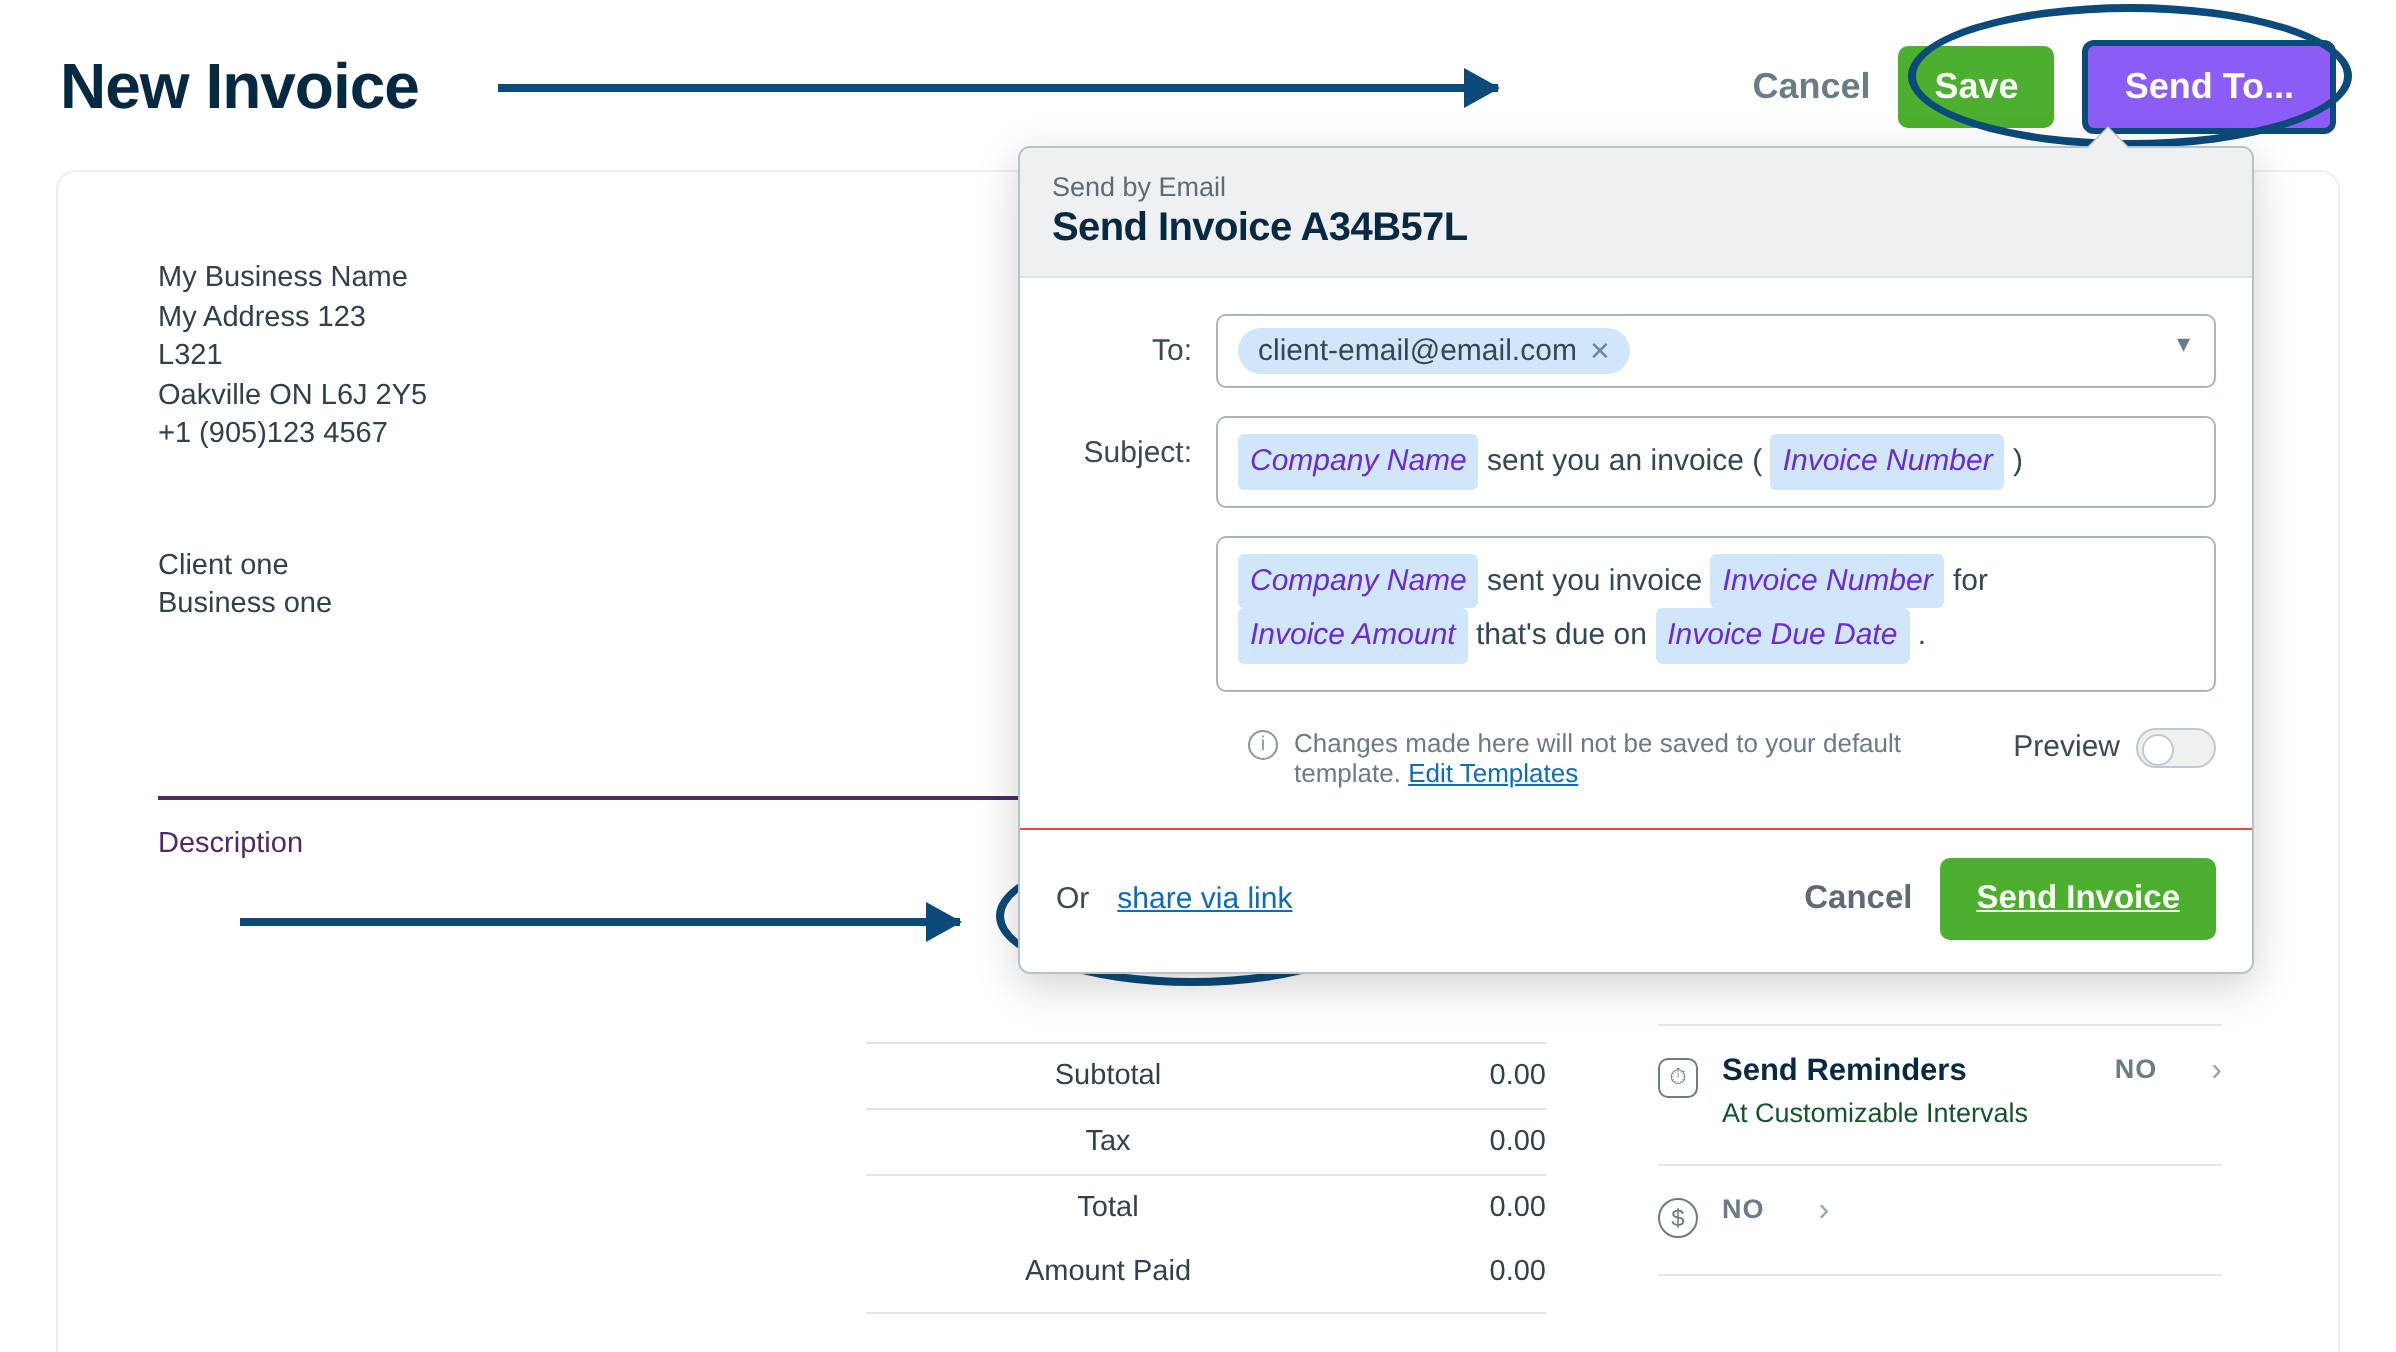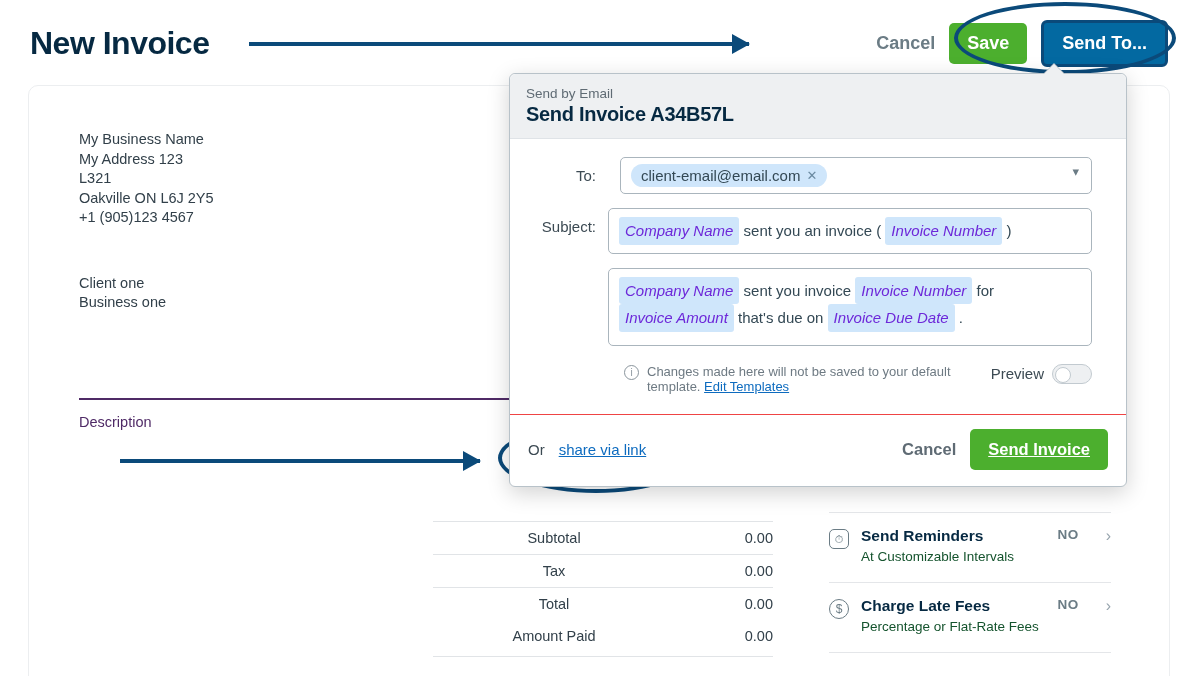--- a/index.html
+++ b/index.html
@@ -38,21 +38,21 @@
     align-items: center;
     padding: 10px 18px;
     border-radius: 5px;
     font-size: 18px;
     font-weight: 700;
     cursor: pointer;
     border: none;
   }
   .btn-green { background: #4caf2e; color: #fff; }
   .btn-green-outline {
-    background: #0369a1;
+    background: #8b5cf6;
     color: #fff;
     border: 3px solid #0b4a7a;
     border-radius: 6px;
   }
 
   
   .arrow-h {
     position: relative;
     height: 4px;
     background: #0b4a7a;
@@ -225,35 +225,34 @@
   }
   .modal-caret::before {
     content:'';
     position:absolute; top:-1px; left:-11px;
     border-left:11px solid transparent;
     border-right:11px solid transparent;
     border-bottom:11px solid #b8c2c9;
     z-index:-1;
   }
 
-  .modal-body { padding: 18px 34px 10px 18px; }
+  .modal-body { padding: 18px 18px 10px 18px; }
   .form-row { display:flex; align-items:flex-start; margin-bottom:14px; }
   .form-row .flabel { width: 80px; text-align:right; font-size:15px; color:#3c4a53; padding-top:10px; padding-right:12px; }
   .form-row .fcontrol { flex:1; }
 
   .tagbox, .textbox {
     border: 1px solid #aab5bd;
     border-radius: 5px;
     background:#fff;
   }
   .tagbox {
     display:flex; align-items:flex-start;
     padding: 6px 10px;
     position: relative;
-    margin-left: 12px;
   }
   .tagbox .tag {
     background:#cfe6fb;
     border-radius: 12px;
     padding: 3px 10px;
     font-size: 15px;
     color:#334854;
     display:inline-flex;
     align-items:center;
     gap:6px;
@@ -384,24 +383,20 @@
       <div class="texts">
         <div class="ti">Send Reminders</div>
         <div class="sub">At Customizable Intervals</div>
       </div>
       <div class="status">NO</div>
       <div class="chev">›</div>
     </div>
     <div class="divider"></div>
     <div class="side-item">
       <div class="dollar-icon">$</div>
-      <div class="texts">
-        <div class="ti">Charge Late Fees</div>
-        <div class="sub">Percentage or Flat-Rate Fees</div>
-      </div>
       <div class="status">NO</div>
       <div class="chev">›</div>
     </div>
     <div class="divider"></div>
   </div>
 </div>
 
 <div class="modal">
   <div class="modal-caret"></div>
   <div class="modal-head">

